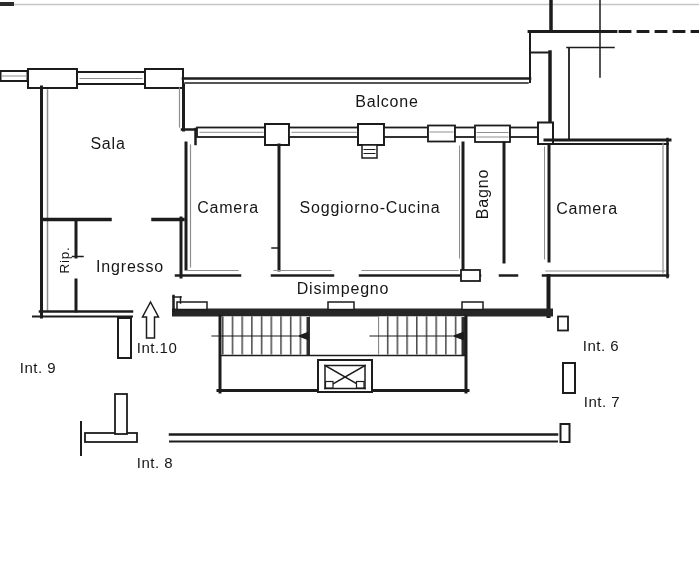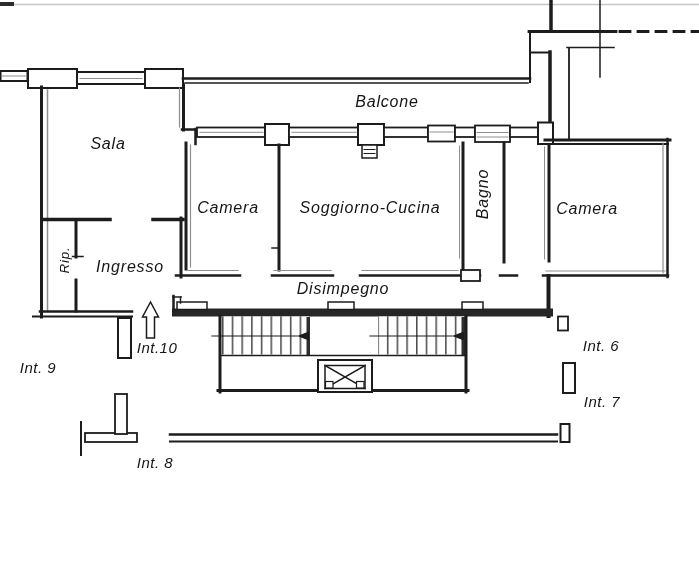--- a/index.html
+++ b/index.html
@@ -1,17 +1,17 @@
 <!DOCTYPE html>
 <html><head>
 <meta charset="utf-8">
 <style>
   html,body{margin:0;padding:0;background:#ffffff;}
   .page{position:relative;width:699px;height:567px;background:#ffffff;overflow:hidden;
-        font-family:"Liberation Sans",sans-serif;font-style:italic;}
+        font-family:"Liberation Sans",sans-serif;}
   svg{display:block;}
   svg text{font-family:"Liberation Sans",sans-serif;fill:#161616;letter-spacing:0.8px;}
   .room-label{font-size:16px;}
   .unit-label{font-size:15px;letter-spacing:0.5px;}
   .small-label{font-size:13.5px;}
   .ln{stroke:#1c1c1c;fill:none;stroke-linecap:square;}
   .soft{stroke:#8f8f8f;fill:none;stroke-linecap:square;}
   .wrect{fill:#ffffff;stroke:#1c1c1c;}
 </style>
 </head>

